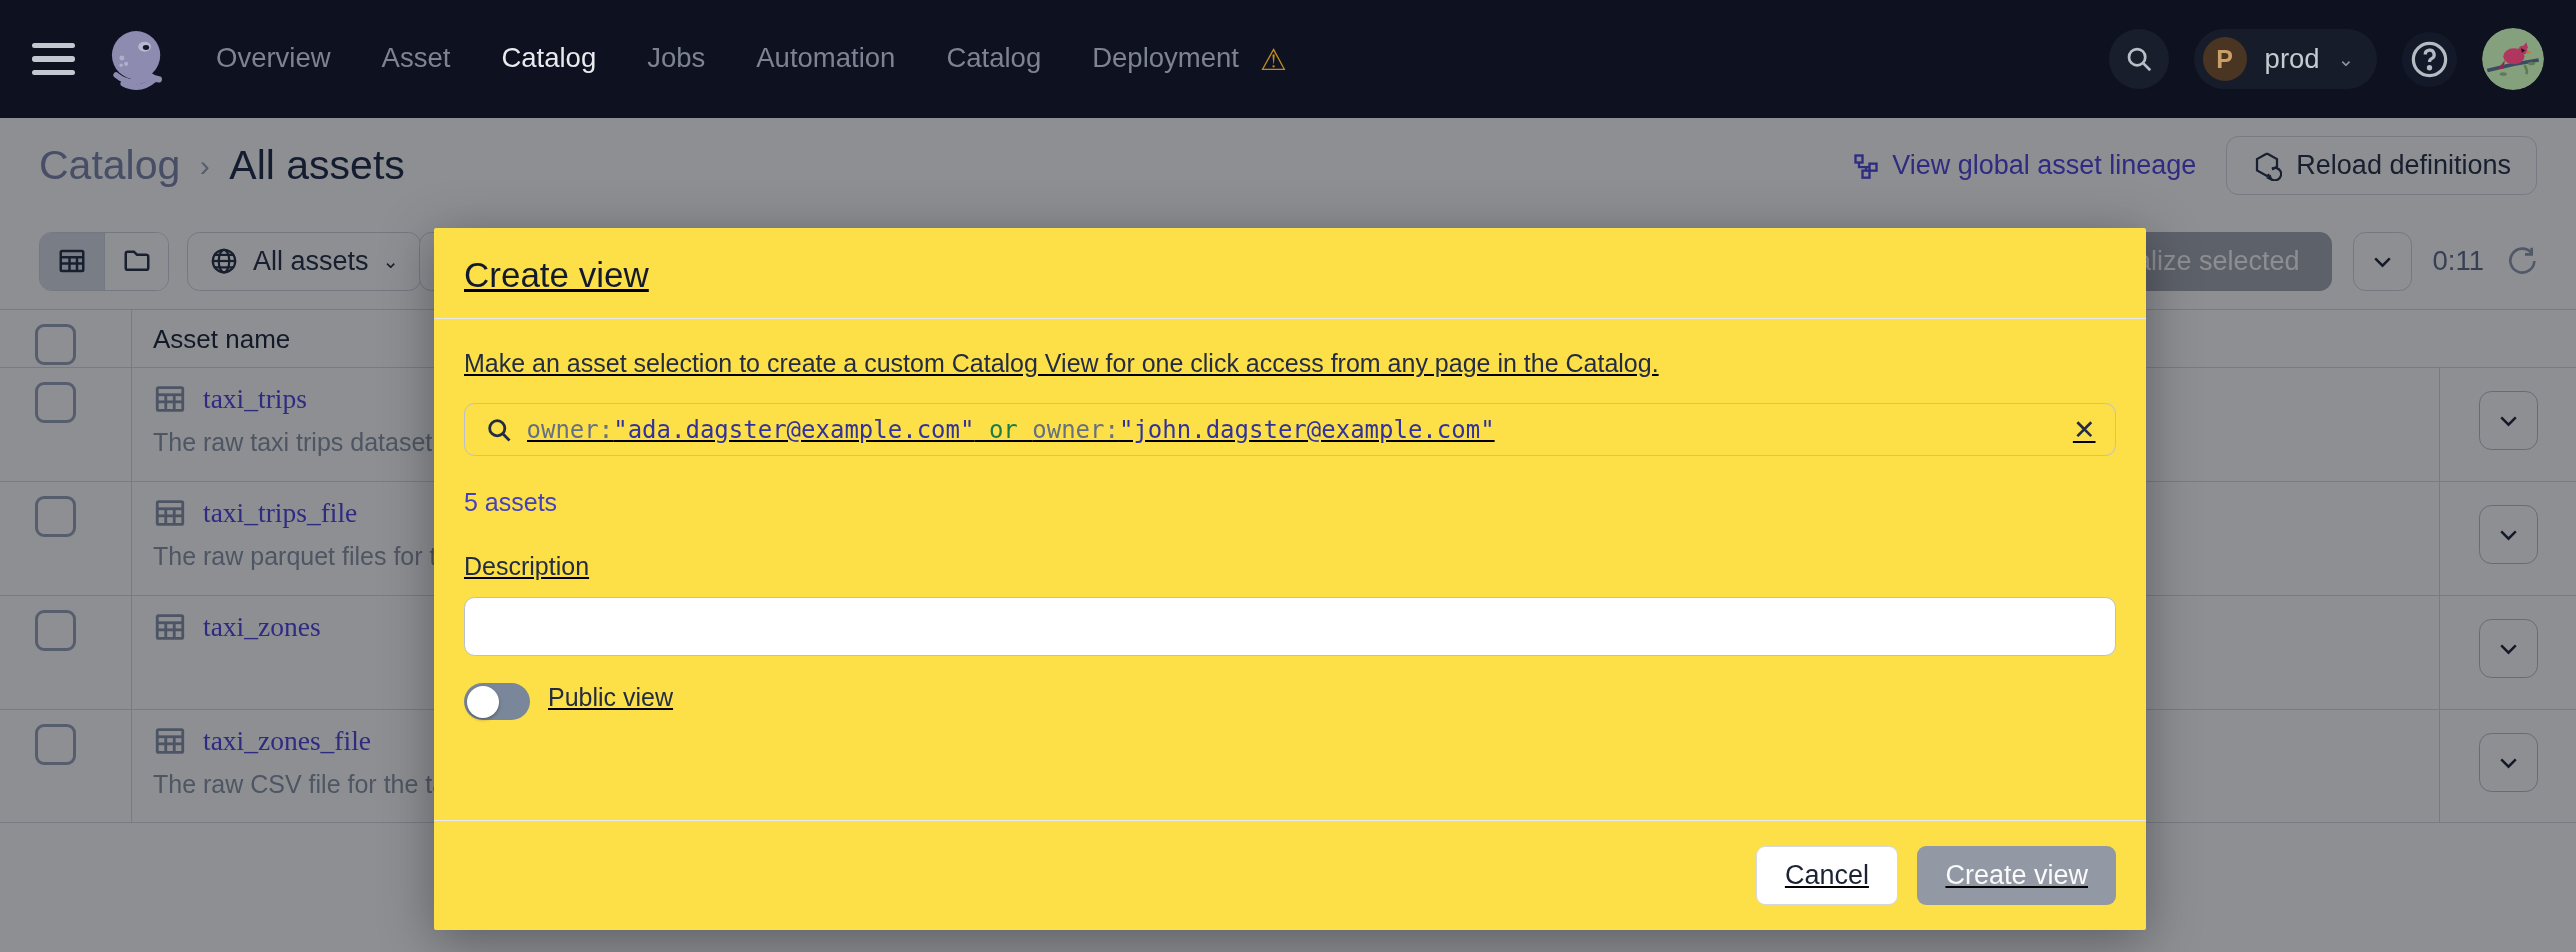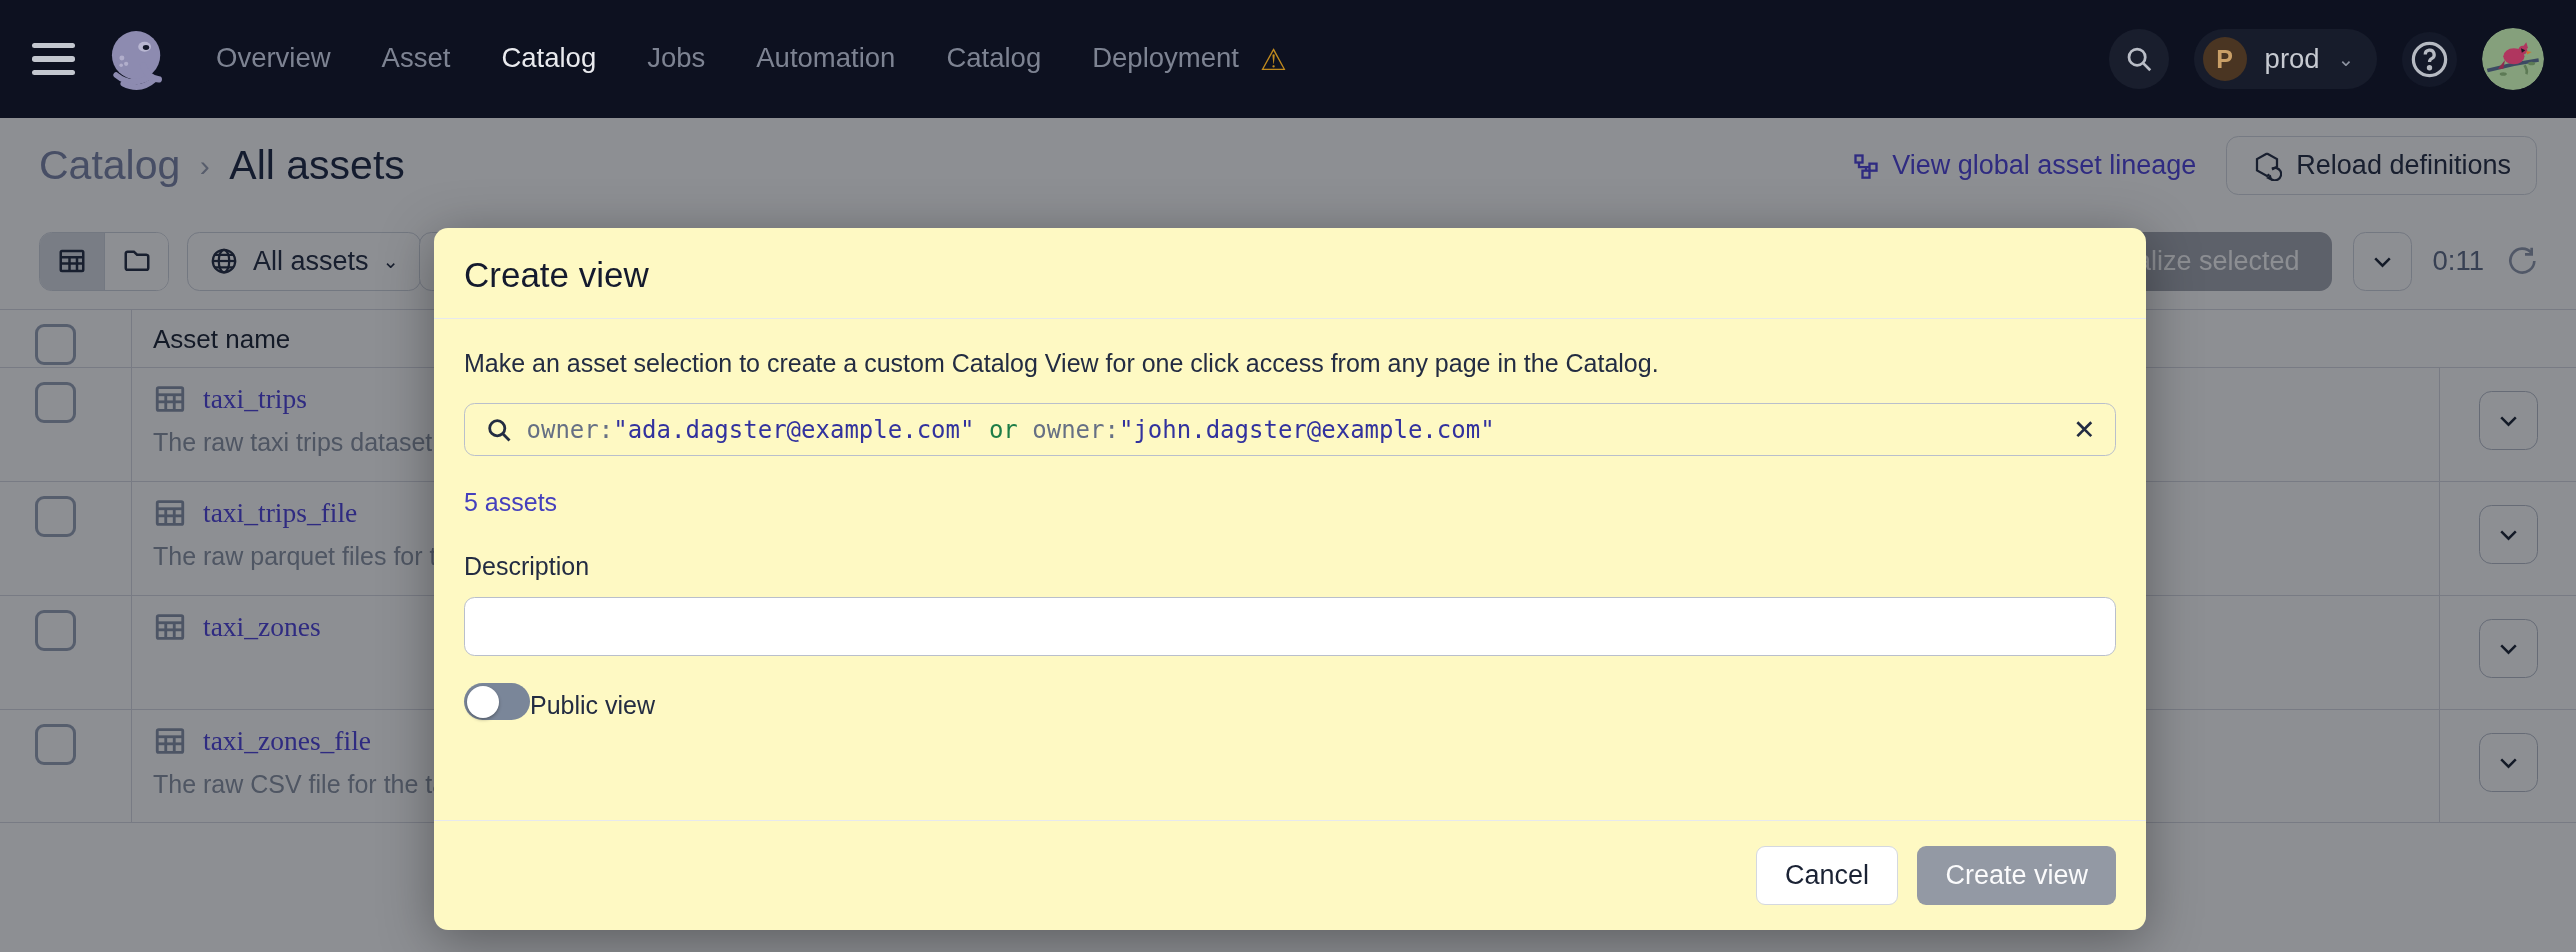--- a/index.html
+++ b/index.html
@@ -83,22 +83,22 @@
   .asset-link { font-size:27.5px; color:#4F43DD; cursor:pointer;font-family:Liberation Serif, serif; }
   .asset-desc { margin-top:12.4px; font-size:25px; color:#8a93a4; white-space:nowrap; }
   .row-caret-btn { width:59px; height:59px; border:1.8px solid #b6bcc9; border-radius:12.4px;
                    background:transparent; color:#1a2234; display:flex; align-items:center;
                    justify-content:center; cursor:pointer; }
 
   
   .overlay { position:absolute; left:0; top:118px; width:2576px; height:835px;
              background:rgba(13,16,26,0.47); z-index:50; }
   .modal { position:absolute; left:434px; top:228px; width:1712px; height:702px; z-index:100;
-           background:#fef9c3; border-radius:14px; box-shadow:0 10.6px 53px rgba(0,0,0,0.35);
-           display:flex; flex-direction:column; }
+           background:#fde047; border-radius:2px; box-shadow:0 10.6px 53px rgba(0,0,0,0.35);
+           display:flex; flex-direction:column;text-decoration:underline; }
   .modal-header { padding:27px 30px 23px; border-bottom:1.8px solid #e7e9ee; }
   .modal-title { font-size:35px; color:#141a2e; font-weight:500; }
   .modal-body { padding:30px; flex:1; }
   .modal-desc { font-size:25px; color:#232c42; }
   .search-box { margin-top:25px; height:53px; border:1.8px solid #b9bfcc; border-radius:10.6px;
                 display:flex; align-items:center; padding:0 19.5px; gap:14px; }
   .search-query { font-family:"DejaVu Sans Mono", monospace; font-size:24px; white-space:nowrap;
                   overflow:hidden; flex:1; }
   .q-key { color:#667084; }
   .q-value { color:#32329e; }
@@ -108,21 +108,21 @@
   .field-row { display:flex; gap:25px; margin-top:50px; }
   .field-label { font-size:25px; color:#232c42; margin-bottom:16px; }
   .icon-select { width:103px; height:59px; border:1.8px solid #cfd4de; border-radius:10.6px; background:#fff;
                  display:flex; align-items:center; justify-content:center; gap:10.6px; color:#141a2e; cursor:pointer; }
   .icon-caret { font-size:15px; color:#141a2e; }
   .text-input { width:100%; height:59px; border:1.8px solid #b9bfcc; border-radius:10.6px;
                 font-size:25px; padding:0 18px; color:#232c42; outline:none;
                 font-family:"Liberation Sans", sans-serif; }
   .grow { flex:1; }
   .desc-field { margin-top:35px; }
-  .toggle-row { margin-top:27px; display:flex; align-items:flex-end; }
+  .toggle-row { margin-top:27px; display:flex; align-items:flex-start; gap:18px; }
   .toggle { width:66px; height:37px; border-radius:18.6px; background:#7a8699; position:relative; cursor:pointer; }
   .toggle-knob { position:absolute; left:2.7px; top:2.7px; width:32px; height:32px; border-radius:50%;
                  background:#ffffff; box-shadow:0 1.8px 3.5px rgba(0,0,0,0.3); }
   .toggle-label { font-size:25px; color:#232c42; }
   .modal-footer { border-top:1.8px solid #e7e9ee; padding:25px 30px; display:flex;
                   justify-content:flex-end; gap:19.5px; }
   .btn-cancel { height:59px; padding:0 28px; border:1.8px solid #d4d8e0; border-radius:9px;
                 background:#fff; color:#1a2234; font-size:27px; cursor:pointer; }
   .btn-create { height:59px; padding:0 28px; border:none; border-radius:9px;
                 background:#9399a4; color:#fbfbfc; font-size:27px; cursor:pointer; }

